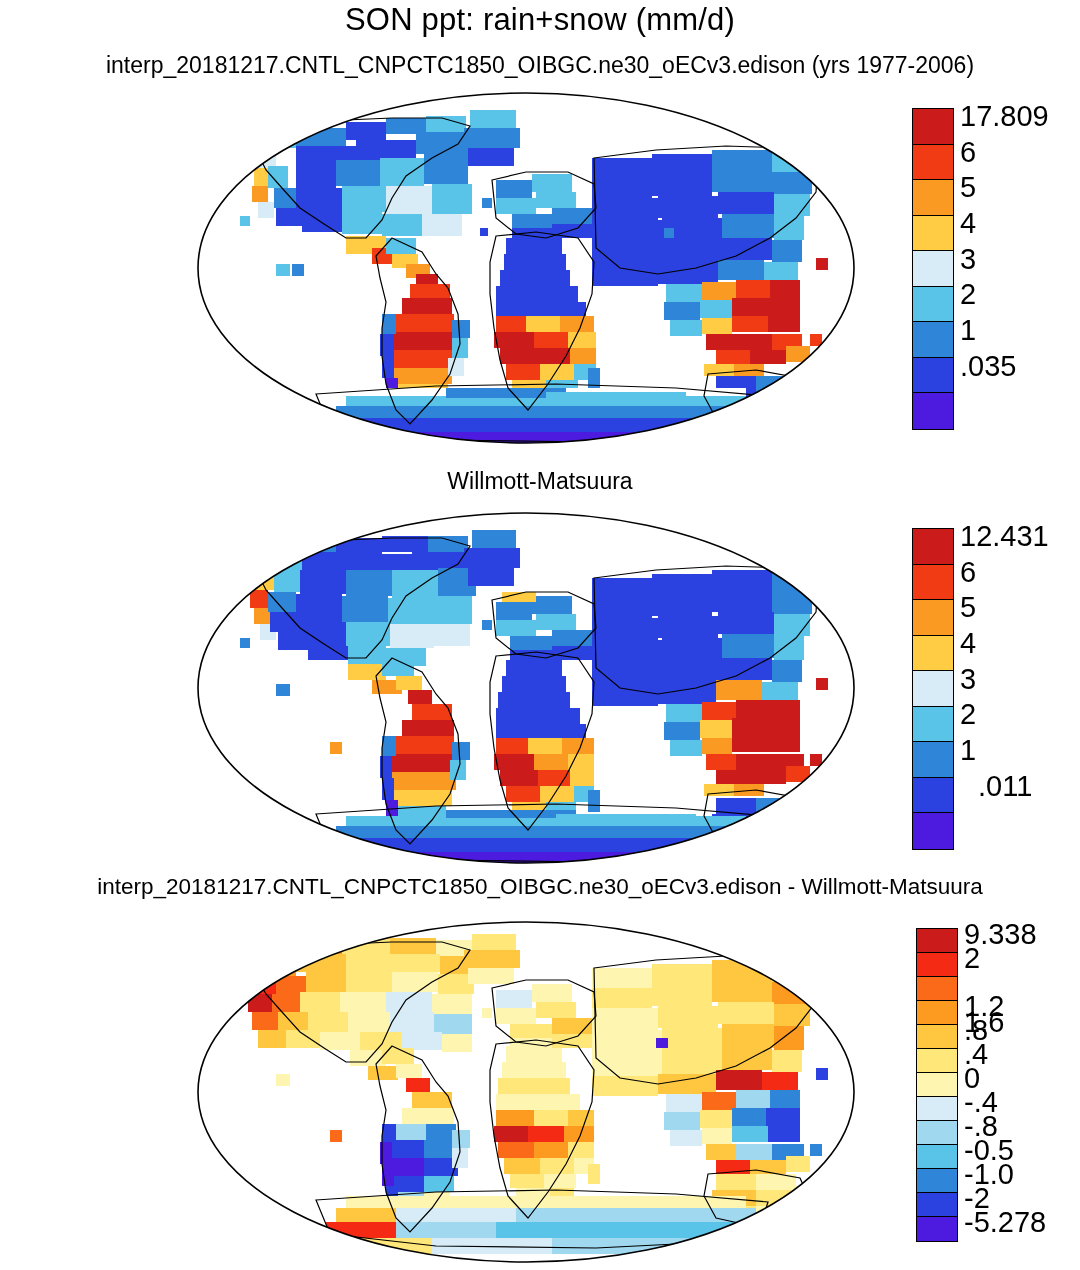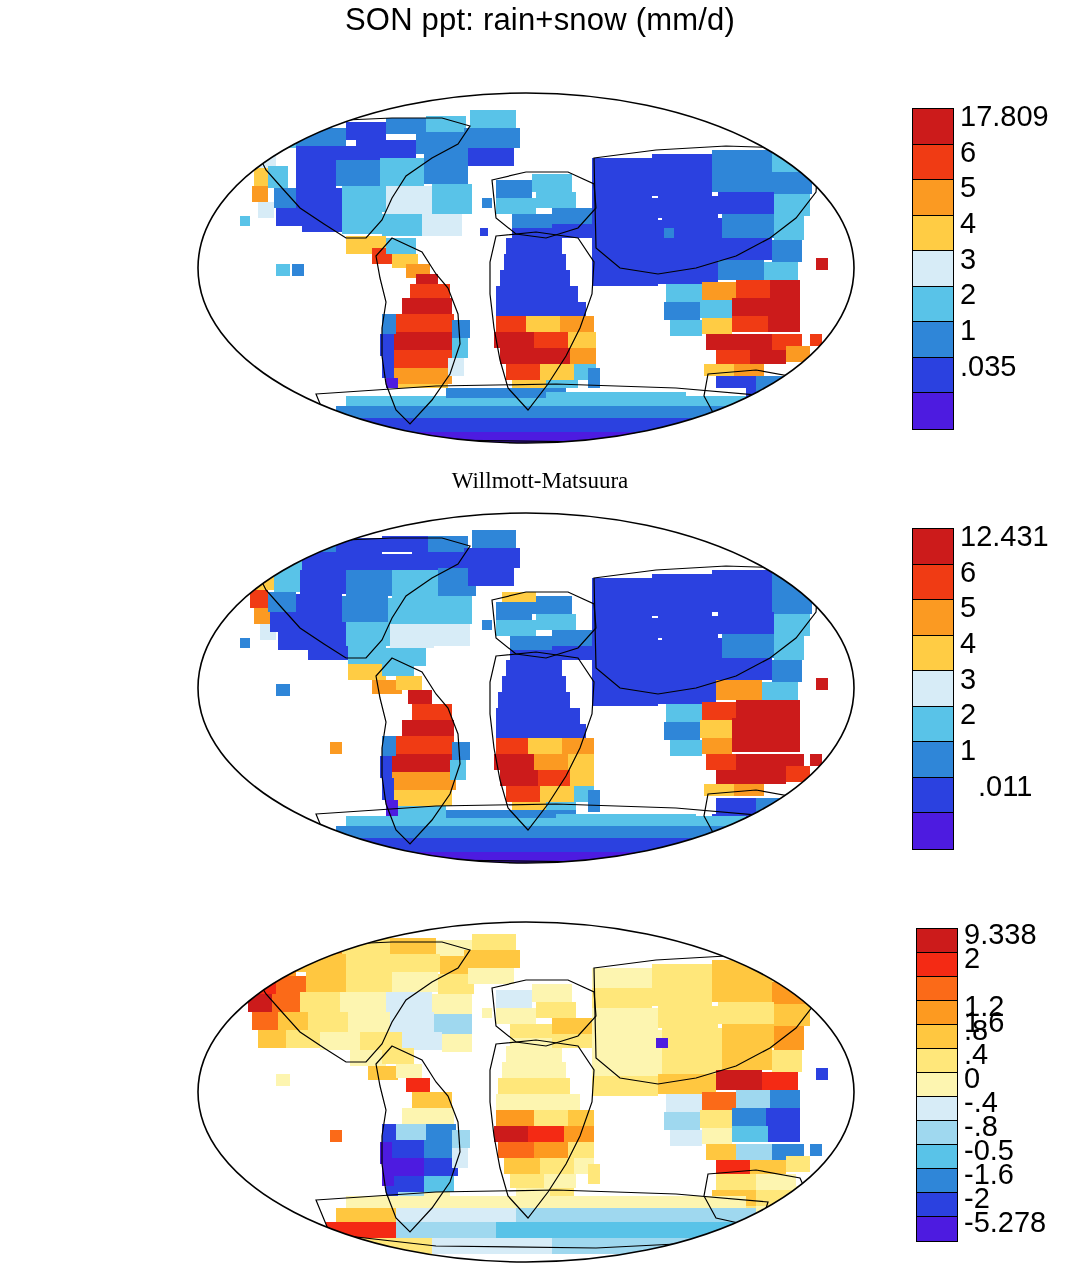--- a/index.html
+++ b/index.html
@@ -96,20 +96,21 @@
   }
 </style>
 </head>
 <body>
 
 <div class="figure">
 
   <div class="main-title">SON ppt: rain+snow (mm/d)</div>
 
   <div class="panel" style="top:0;height:460px;">
+    <div class="panel-title" style="top:52px;">interp_20181217.CNTL_CNPCTC1850_OIBGC.ne30_oECv3.edison (yrs 1977-2006)</div>
 
     <div class="map-wrap" style="left:196px; top:88px; width:660px; height:360px;">
       <svg class="map-svg" width="660" height="360" viewBox="0 0 660 360">
         <defs>
           <clipPath id="globeclip1">
             <ellipse cx="330" cy="180" rx="328" ry="175"></ellipse>
           </clipPath>
           <pattern id="px1" width="10" height="10" patternUnits="userSpaceOnUse">
             <rect width="10" height="10" fill="none"></rect>
           </pattern>
@@ -341,21 +342,21 @@
         <span class="cbar-label" style="top:101px;">4</span>
         <span class="cbar-label" style="top:137px;">3</span>
         <span class="cbar-label" style="top:172px;">2</span>
         <span class="cbar-label" style="top:208px;">1</span>
         <span class="cbar-label" style="top:244px;">.035</span>
       </div>
     </div>
   </div>
 
   <div class="panel" style="top:460px;height:410px;">
-    <div class="panel-title" style="top:8px;font-family:Liberation Serif, serif;">Willmott-Matsuura</div>
+    <div class="panel-title" style="top:8px;">Willmott-Matsuura</div>
 
     <div class="map-wrap" style="left:196px; top:48px; width:660px; height:360px;">
       <svg class="map-svg" width="660" height="360" viewBox="0 0 660 360">
         <defs>
           <clipPath id="globeclip2">
             <ellipse cx="330" cy="180" rx="328" ry="175"></ellipse>
           </clipPath>
         </defs>
         <rect x="0" y="0" width="660" height="360" fill="#ffffff"></rect>
 
@@ -557,20 +558,21 @@
         <span class="cbar-label" style="top:101px;">4</span>
         <span class="cbar-label" style="top:137px;">3</span>
         <span class="cbar-label" style="top:172px;">2</span>
         <span class="cbar-label" style="top:208px;">1</span>
         <span class="cbar-label" style="top:244px;margin-left:18px;">.011</span>
       </div>
     </div>
   </div>
 
   <div class="panel" style="top:870px;height:400px;">
+    <div class="panel-title small" style="top:4px;">interp_20181217.CNTL_CNPCTC1850_OIBGC.ne30_oECv3.edison - Willmott-Matsuura</div>
 
     <div class="map-wrap" style="left:196px; top:48px; width:660px; height:348px;">
       <svg class="map-svg" width="660" height="348" viewBox="0 0 660 348">
         <defs>
           <clipPath id="globeclip3">
             <ellipse cx="330" cy="174" rx="328" ry="170"></ellipse>
           </clipPath>
         </defs>
         <rect x="0" y="0" width="660" height="348" fill="#ffffff"></rect>
 
@@ -780,20 +782,20 @@
         <span class="cbar-label" style="top:-8px;">9.338</span>
         <span class="cbar-label" style="top:16px;">2</span>
         <span class="cbar-label" style="top:40px;margin-top:40px;">1.6</span>
         <span class="cbar-label" style="top:64px;">1.2</span>
         <span class="cbar-label" style="top:88px;">.8</span>
         <span class="cbar-label" style="top:112px;">.4</span>
         <span class="cbar-label" style="top:136px;">0</span>
         <span class="cbar-label" style="top:160px;">-.4</span>
         <span class="cbar-label" style="top:184px;">-.8</span>
         <span class="cbar-label" style="top:208px;">-0.5</span>
-        <span class="cbar-label" style="top:232px;">-1.6</span>
+        <span class="cbar-label" style="top:232px;">-1.0</span>
         <span class="cbar-label" style="top:256px;">-2</span>
         <span class="cbar-label" style="top:280px;">-5.278</span>
       </div>
     </div>
   </div>
 
 </div>
 
 </body></html>

